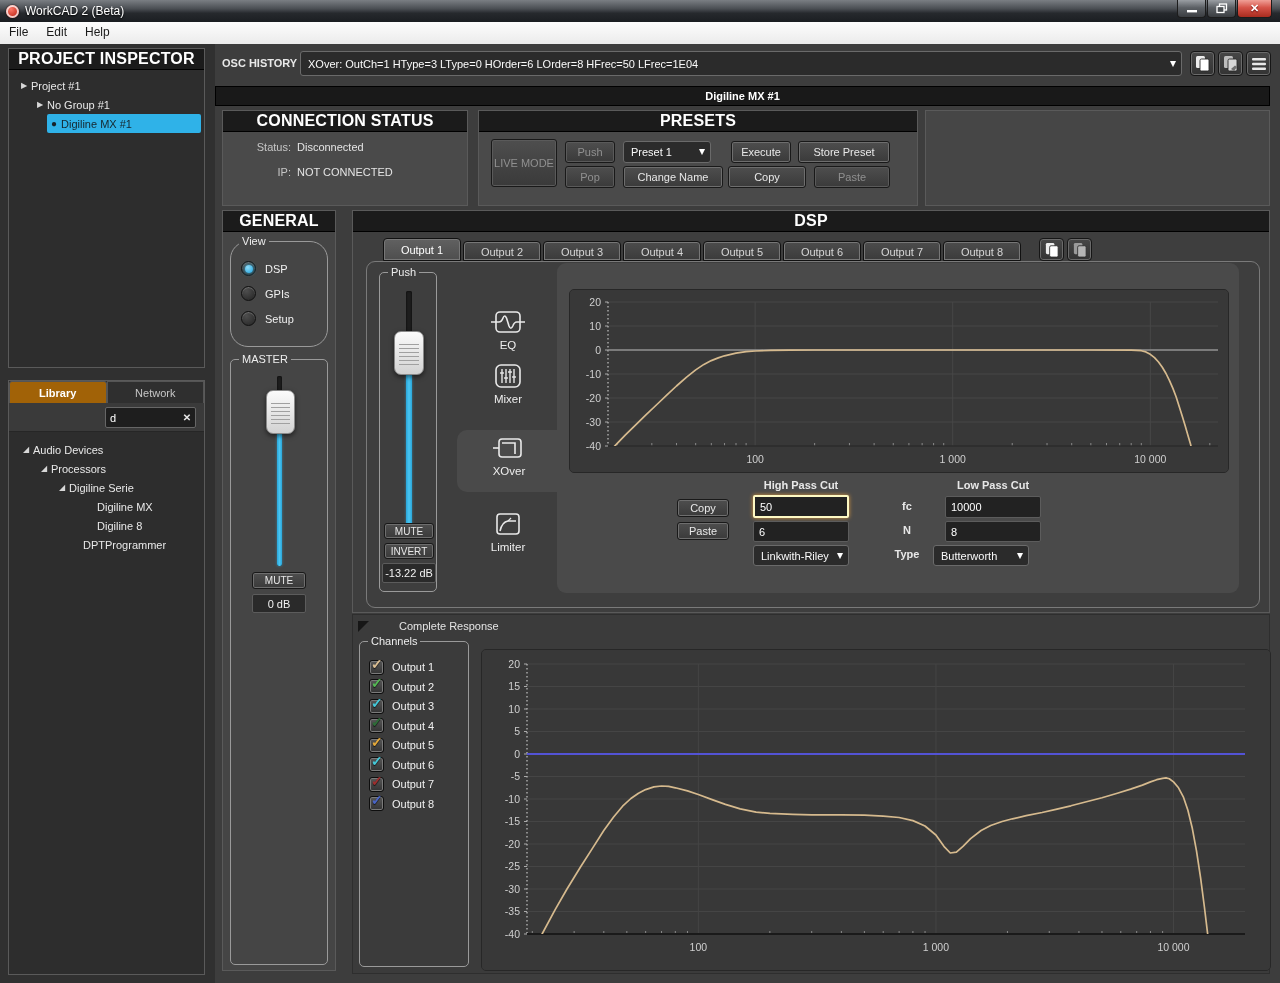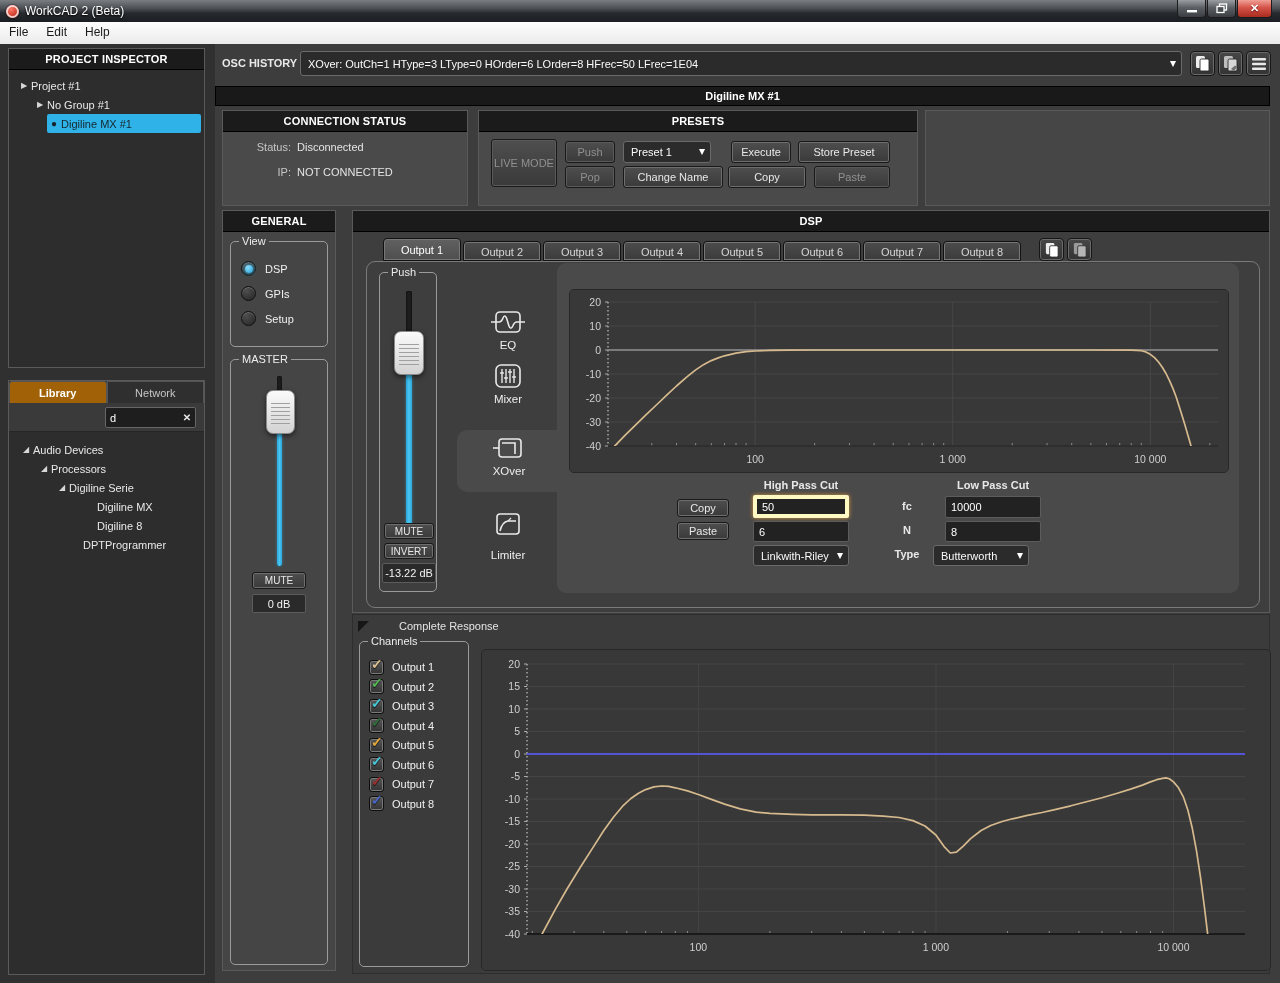--- a/index.html
+++ b/index.html
@@ -12,33 +12,33 @@
   .title-text{color:#fff;font-size:12px;text-shadow:0 1px 2px #000;}
   .winbtns{position:absolute;right:8px;top:0;display:flex;}
   .winbtn{height:17px;border:1px solid #1c1c1c;border-top:none;border-radius:0 0 4px 4px;display:flex;align-items:center;justify-content:center;margin-left:1px;}
   .winbtn.gray{width:27px;background:linear-gradient(180deg,#9a9ea3,#5c6065 45%,#3a3d41);}
   .winbtn.red{width:33px;background:linear-gradient(180deg,#f0a097,#d55348 45%,#a92c1f);color:#fff;font-size:11px;font-weight:bold;text-shadow:0 1px 1px #600;}
   .menubar{left:0;top:22px;width:1280px;height:22px;background:linear-gradient(180deg,#fdfdfd,#ebebeb);border-bottom:1px solid #a8a8a8;display:flex;color:#1a1a1a;}
   .menu-item{padding:3px 9px;font-size:12px;}
 
   
   .panel{position:absolute;border:1px solid #5a5a5a;background:#454545;box-sizing:border-box;}
-  .phead{height:20px;background:#1b1b1b;border-bottom:1px solid #000;color:#fff;font-weight:bold;font-size:11px;text-align:center;line-height:20px;letter-spacing:.2px;}
+  .phead{height:20px;background:#1b1b1b;border-bottom:1px solid #000;color:#fff;font-weight:bold;font-size:16px;text-align:center;line-height:20px;letter-spacing:.2px;}
   .gb{position:absolute;border:1px solid #9a9a9a;border-radius:5px;box-sizing:border-box;}
   .legend{position:absolute;top:-8px;left:8px;padding:0 3px;font-size:11px;color:#ededed;line-height:14px;}
   .bg-general{background:#454545;}.bg-frame{background:#3e3e3e;}.bg-cr{background:#3b3b3b;}
 
   .btn{position:absolute;background:linear-gradient(180deg,#4e4e4e,#3a3a3a);border:1px solid #191919;box-shadow:inset 0 0 0 1px #6e6e6e;border-radius:3px;color:#e8e8e8;font-size:11px;display:flex;align-items:center;justify-content:center;box-sizing:border-box;cursor:default;}
   .btn.dim{color:#909090;box-shadow:inset 0 0 0 1px #5a5a5a;text-align:right;}
   .btn.small{font-size:10px;}
   .iconbtn{position:absolute;background:linear-gradient(180deg,#474747,#333);border:1px solid #161616;box-shadow:inset 0 0 0 1px #6a6a6a;border-radius:4px;display:flex;align-items:center;justify-content:center;box-sizing:border-box;}
   .select{position:absolute;background:#2b2b2b;border:1px solid #6a6a6a;border-radius:3px;color:#fafafa;display:flex;align-items:center;box-sizing:border-box;padding-left:7px;}
   .select .chev{position:absolute;right:5px;top:50%;transform:translateY(-54%);font-size:12px;color:#fff;}
   .tinput{position:absolute;background:#222;border:1px solid #5c5c5c;border-radius:2px;color:#fff;font-size:11px;font-family:"Liberation Sans",sans-serif;padding:0 5px;box-sizing:border-box;outline:none;}
-  .tinput.focus{border:4px solid #fef9c3;box-shadow:0 0 4px rgba(235,160,60,.9);}
+  .tinput.focus{border:2px solid #fef9c3;box-shadow:0 0 4px rgba(235,160,60,.9);}
   .flabel{position:absolute;font-weight:bold;color:#e8e8e8;font-size:11px;text-align:center;}
 
   
   .side-col{left:0;top:44px;width:215px;height:939px;background:#303030;}
   .main-col{left:215px;top:44px;width:1065px;height:939px;background:#3d3d3d;}
   .tree-row{height:19px;display:flex;align-items:center;color:#e8e8e8;font-size:11px;box-sizing:border-box;}
   .tree-row .tree-icon{width:14px;text-align:center;font-size:8px;color:#d8d8d8;flex:0 0 14px;}
   .tree-row.selected{background:#2fb2e8;border-radius:2px;margin-right:3px;color:#16262d;}
   .tree-row.selected .tree-icon{color:#17222a;font-size:10px;}
   .lib-tabs{display:flex;height:22px;}
@@ -221,21 +221,21 @@
     <div class="btn" style="left:252px;top:30px;width:60px;height:22px;">Execute</div>
     <div class="btn" style="left:319px;top:30px;width:92px;height:22px;">Store Preset</div>
     <div class="btn" style="left:144px;top:55px;width:100px;height:22px;">Change Name</div>
     <div class="btn" style="left:249px;top:55px;width:78px;height:22px;">Copy</div>
     <div class="btn dim" style="left:335px;top:55px;width:76px;height:22px;">Paste</div>
   </div>
   <div class="panel" style="left:925px;top:110px;width:345px;height:96px;background:#464646;"></div>
 
   <div class="panel" style="left:222px;top:210px;width:114px;height:761px;background:#454545;">
     <div class="phead">GENERAL</div>
-    <div class="gb" style="left:7px;top:30px;width:98px;height:106px;">
+    <div class="gb" style="left:7px;top:30px;width:98px;height:106px;border-radius:18px;">
       <span class="legend bg-general">View</span>
       <div id="view-radios" style="padding-top:14px;">
           <div class="radio-row">
             <span class="radio on"></span>
             <span class="radio-label">DSP</span>
           </div>
           <div class="radio-row">
             <span class="radio"></span>
             <span class="radio-label">GPIs</span>
           </div>
@@ -319,21 +319,21 @@
           <span class="section-label">Mixer</span>
         </div>
         <div class="section-btn active" style="top: 158px; height: 62px;">
           <span><svg width="34" height="26" viewBox="0 0 34 26">
               <path d="M1 13 h6" stroke="#e9e9e9" stroke-width="1.6"></path>
               <rect x="7" y="4" width="22" height="18" rx="3" fill="none" stroke="#e9e9e9" stroke-width="1.6"></rect>
               <path d="M10 8 h13 v11" fill="none" stroke="#e9e9e9" stroke-width="1.6"></path>
             </svg></span>
           <span class="section-label">XOver</span>
         </div>
-        <div class="section-btn" style="top: 234px; height: 58px; gap: 8px;">
+        <div class="section-btn" style="top: 234px; height: 58px;">
           <span><svg width="34" height="26" viewBox="0 0 34 26">
               <rect x="6" y="3" width="22" height="20" rx="3" fill="none" stroke="#e9e9e9" stroke-width="1.6"></rect>
               <path d="M9 20 q2 -9 8 -10 h8" fill="none" stroke="#e9e9e9" stroke-width="1.6"></path>
               <path d="M17 10 l3 -3" stroke="#e9e9e9" stroke-width="1.2"></path>
             </svg></span>
           <span class="section-label">Limiter</span>
         </div>
       </div>
 
     <div class="xover-panel" style="left:204px;top:52px;width:682px;height:330px;">

